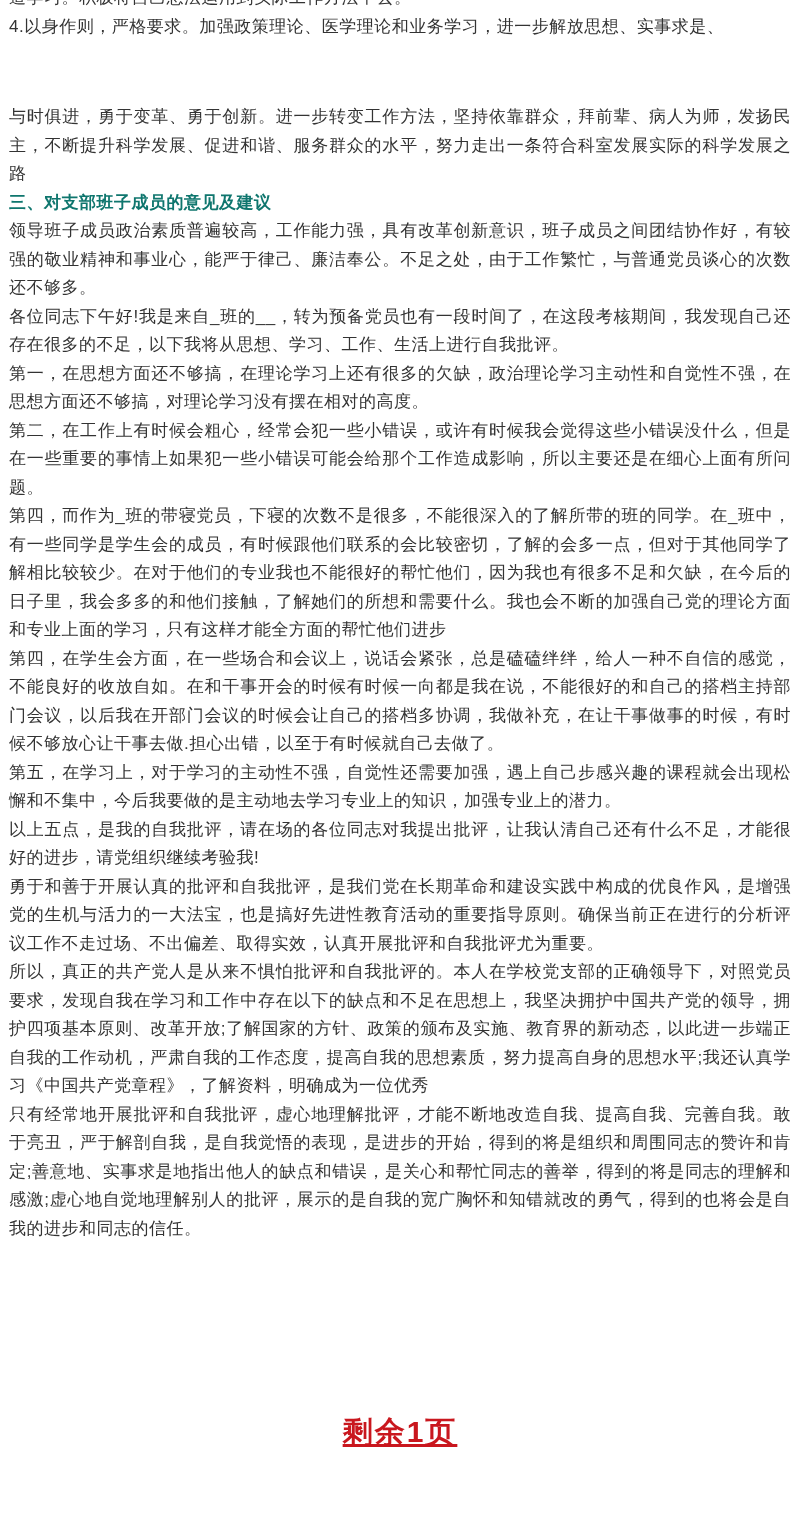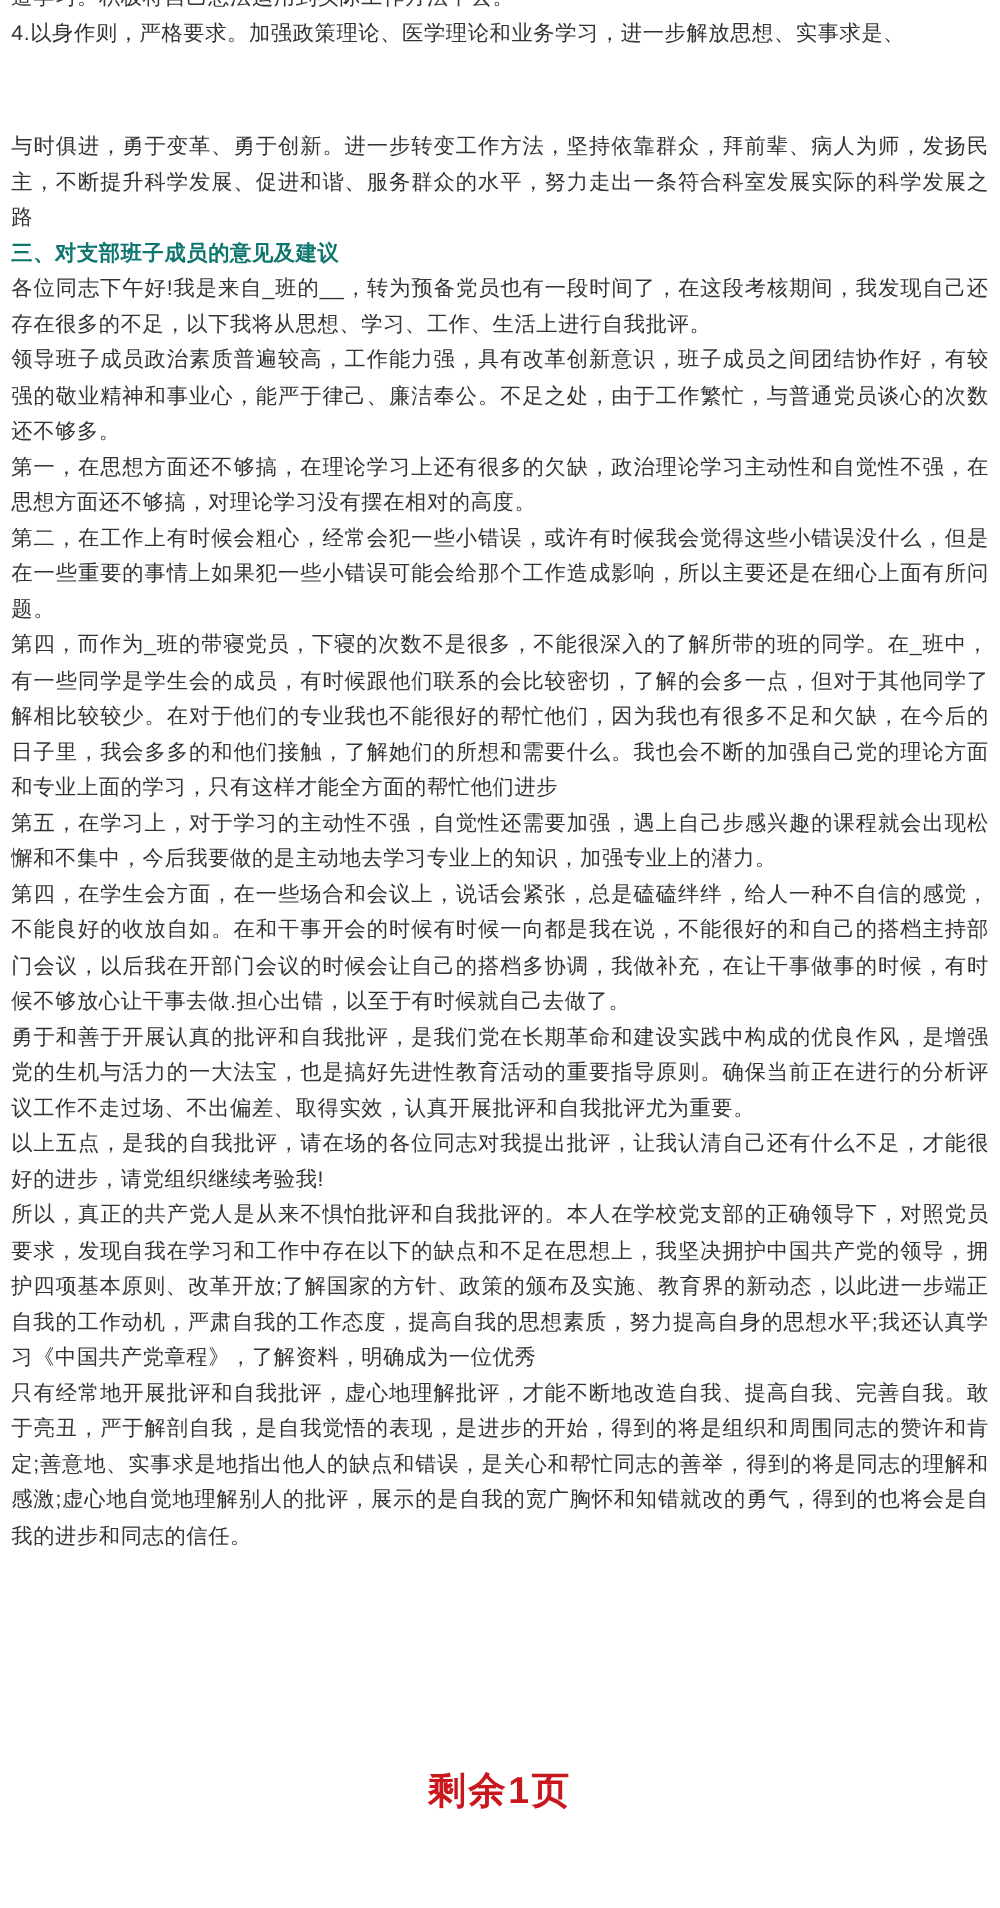--- a/index.html
+++ b/index.html
@@ -45,42 +45,43 @@
     left: 0;
     top: 1428px;
     width: 100%;
     text-align: center;
     font-weight: bold;
     font-size: 30px;
     letter-spacing: 2px;
     display: flex;
     justify-content: center;
     gap: 46px;
+    text-decoration: underline;
   }
 </style>
 </head>
 <body>
 
 <div class="page" style="background: rgb(255, 255, 255);">
 
   <div class="doc-body" style="color: rgb(51, 51, 51);">
 
   <p class="para clipped">道学习。积极将自己想法运用到实际工作方法中去。</p>
       <p class="para">4.以身作则，严格要求。加强政策理论、医学理论和业务学习，进一步解放思想、实事求是、</p>
       <p class="para gap-before">与时俱进，勇于变革、勇于创新。进一步转变工作方法，坚持依靠群众，拜前辈、病人为师，发扬民主，不断提升科学发展、促进和谐、服务群众的水平，努力走出一条符合科室发展实际的科学发展之路</p>
       <p class="para heading">三、对支部班子成员的意见及建议</p>
+      <p class="para">领导班子成员政治素质普遍较高，工作能力强，具有改革创新意识，班子成员之间团结协作好，有较强的敬业精神和事业心，能严于律己、廉洁奉公。不足之处，由于工作繁忙，与普通党员谈心的次数还不够多。</p>
       <p class="para">各位同志下午好!我是来自_班的__，转为预备党员也有一段时间了，在这段考核期间，我发现自己还存在很多的不足，以下我将从思想、学习、工作、生活上进行自我批评。</p>
-      <p class="para">领导班子成员政治素质普遍较高，工作能力强，具有改革创新意识，班子成员之间团结协作好，有较强的敬业精神和事业心，能严于律己、廉洁奉公。不足之处，由于工作繁忙，与普通党员谈心的次数还不够多。</p>
       <p class="para">第一，在思想方面还不够搞，在理论学习上还有很多的欠缺，政治理论学习主动性和自觉性不强，在思想方面还不够搞，对理论学习没有摆在相对的高度。</p>
       <p class="para">第二，在工作上有时候会粗心，经常会犯一些小错误，或许有时候我会觉得这些小错误没什么，但是在一些重要的事情上如果犯一些小错误可能会给那个工作造成影响，所以主要还是在细心上面有所问题。</p>
       <p class="para">第四，而作为_班的带寝党员，下寝的次数不是很多，不能很深入的了解所带的班的同学。在_班中，有一些同学是学生会的成员，有时候跟他们联系的会比较密切，了解的会多一点，但对于其他同学了解相比较较少。在对于他们的专业我也不能很好的帮忙他们，因为我也有很多不足和欠缺，在今后的日子里，我会多多的和他们接触，了解她们的所想和需要什么。我也会不断的加强自己党的理论方面和专业上面的学习，只有这样才能全方面的帮忙他们进步</p>
+      <p class="para">第四，在学生会方面，在一些场合和会议上，说话会紧张，总是磕磕绊绊，给人一种不自信的感觉，不能良好的收放自如。在和干事开会的时候有时候一向都是我在说，不能很好的和自己的搭档主持部门会议，以后我在开部门会议的时候会让自己的搭档多协调，我做补充，在让干事做事的时候，有时候不够放心让干事去做.担心出错，以至于有时候就自己去做了。</p>
       <p class="para">第五，在学习上，对于学习的主动性不强，自觉性还需要加强，遇上自己步感兴趣的课程就会出现松懈和不集中，今后我要做的是主动地去学习专业上的知识，加强专业上的潜力。</p>
-      <p class="para">第四，在学生会方面，在一些场合和会议上，说话会紧张，总是磕磕绊绊，给人一种不自信的感觉，不能良好的收放自如。在和干事开会的时候有时候一向都是我在说，不能很好的和自己的搭档主持部门会议，以后我在开部门会议的时候会让自己的搭档多协调，我做补充，在让干事做事的时候，有时候不够放心让干事去做.担心出错，以至于有时候就自己去做了。</p>
+      <p class="para">以上五点，是我的自我批评，请在场的各位同志对我提出批评，让我认清自己还有什么不足，才能很好的进步，请党组织继续考验我!</p>
       <p class="para">勇于和善于开展认真的批评和自我批评，是我们党在长期革命和建设实践中构成的优良作风，是增强党的生机与活力的一大法宝，也是搞好先进性教育活动的重要指导原则。确保当前正在进行的分析评议工作不走过场、不出偏差、取得实效，认真开展批评和自我批评尤为重要。</p>
-      <p class="para">以上五点，是我的自我批评，请在场的各位同志对我提出批评，让我认清自己还有什么不足，才能很好的进步，请党组织继续考验我!</p>
       <p class="para">所以，真正的共产党人是从来不惧怕批评和自我批评的。本人在学校党支部的正确领导下，对照党员要求，发现自我在学习和工作中存在以下的缺点和不足在思想上，我坚决拥护中国共产党的领导，拥护四项基本原则、改革开放;了解国家的方针、政策的颁布及实施、教育界的新动态，以此进一步端正自我的工作动机，严肃自我的工作态度，提高自我的思想素质，努力提高自身的思想水平;我还认真学习《中国共产党章程》，了解资料，明确成为一位优秀</p>
       <p class="para">只有经常地开展批评和自我批评，虚心地理解批评，才能不断地改造自我、提高自我、完善自我。敢于亮丑，严于解剖自我，是自我觉悟的表现，是进步的开始，得到的将是组织和周围同志的赞许和肯定;善意地、实事求是地指出他人的缺点和错误，是关心和帮忙同志的善举，得到的将是同志的理解和感激;虚心地自觉地理解别人的批评，展示的是自我的宽广胸怀和知错就改的勇气，得到的也将会是自我的进步和同志的信任。</p>
     </div>
 
   <div class="footer-notice" style="color: rgb(201, 23, 30);">
     <span>剩余1页</span>
   </div>
 
 </div>
 

